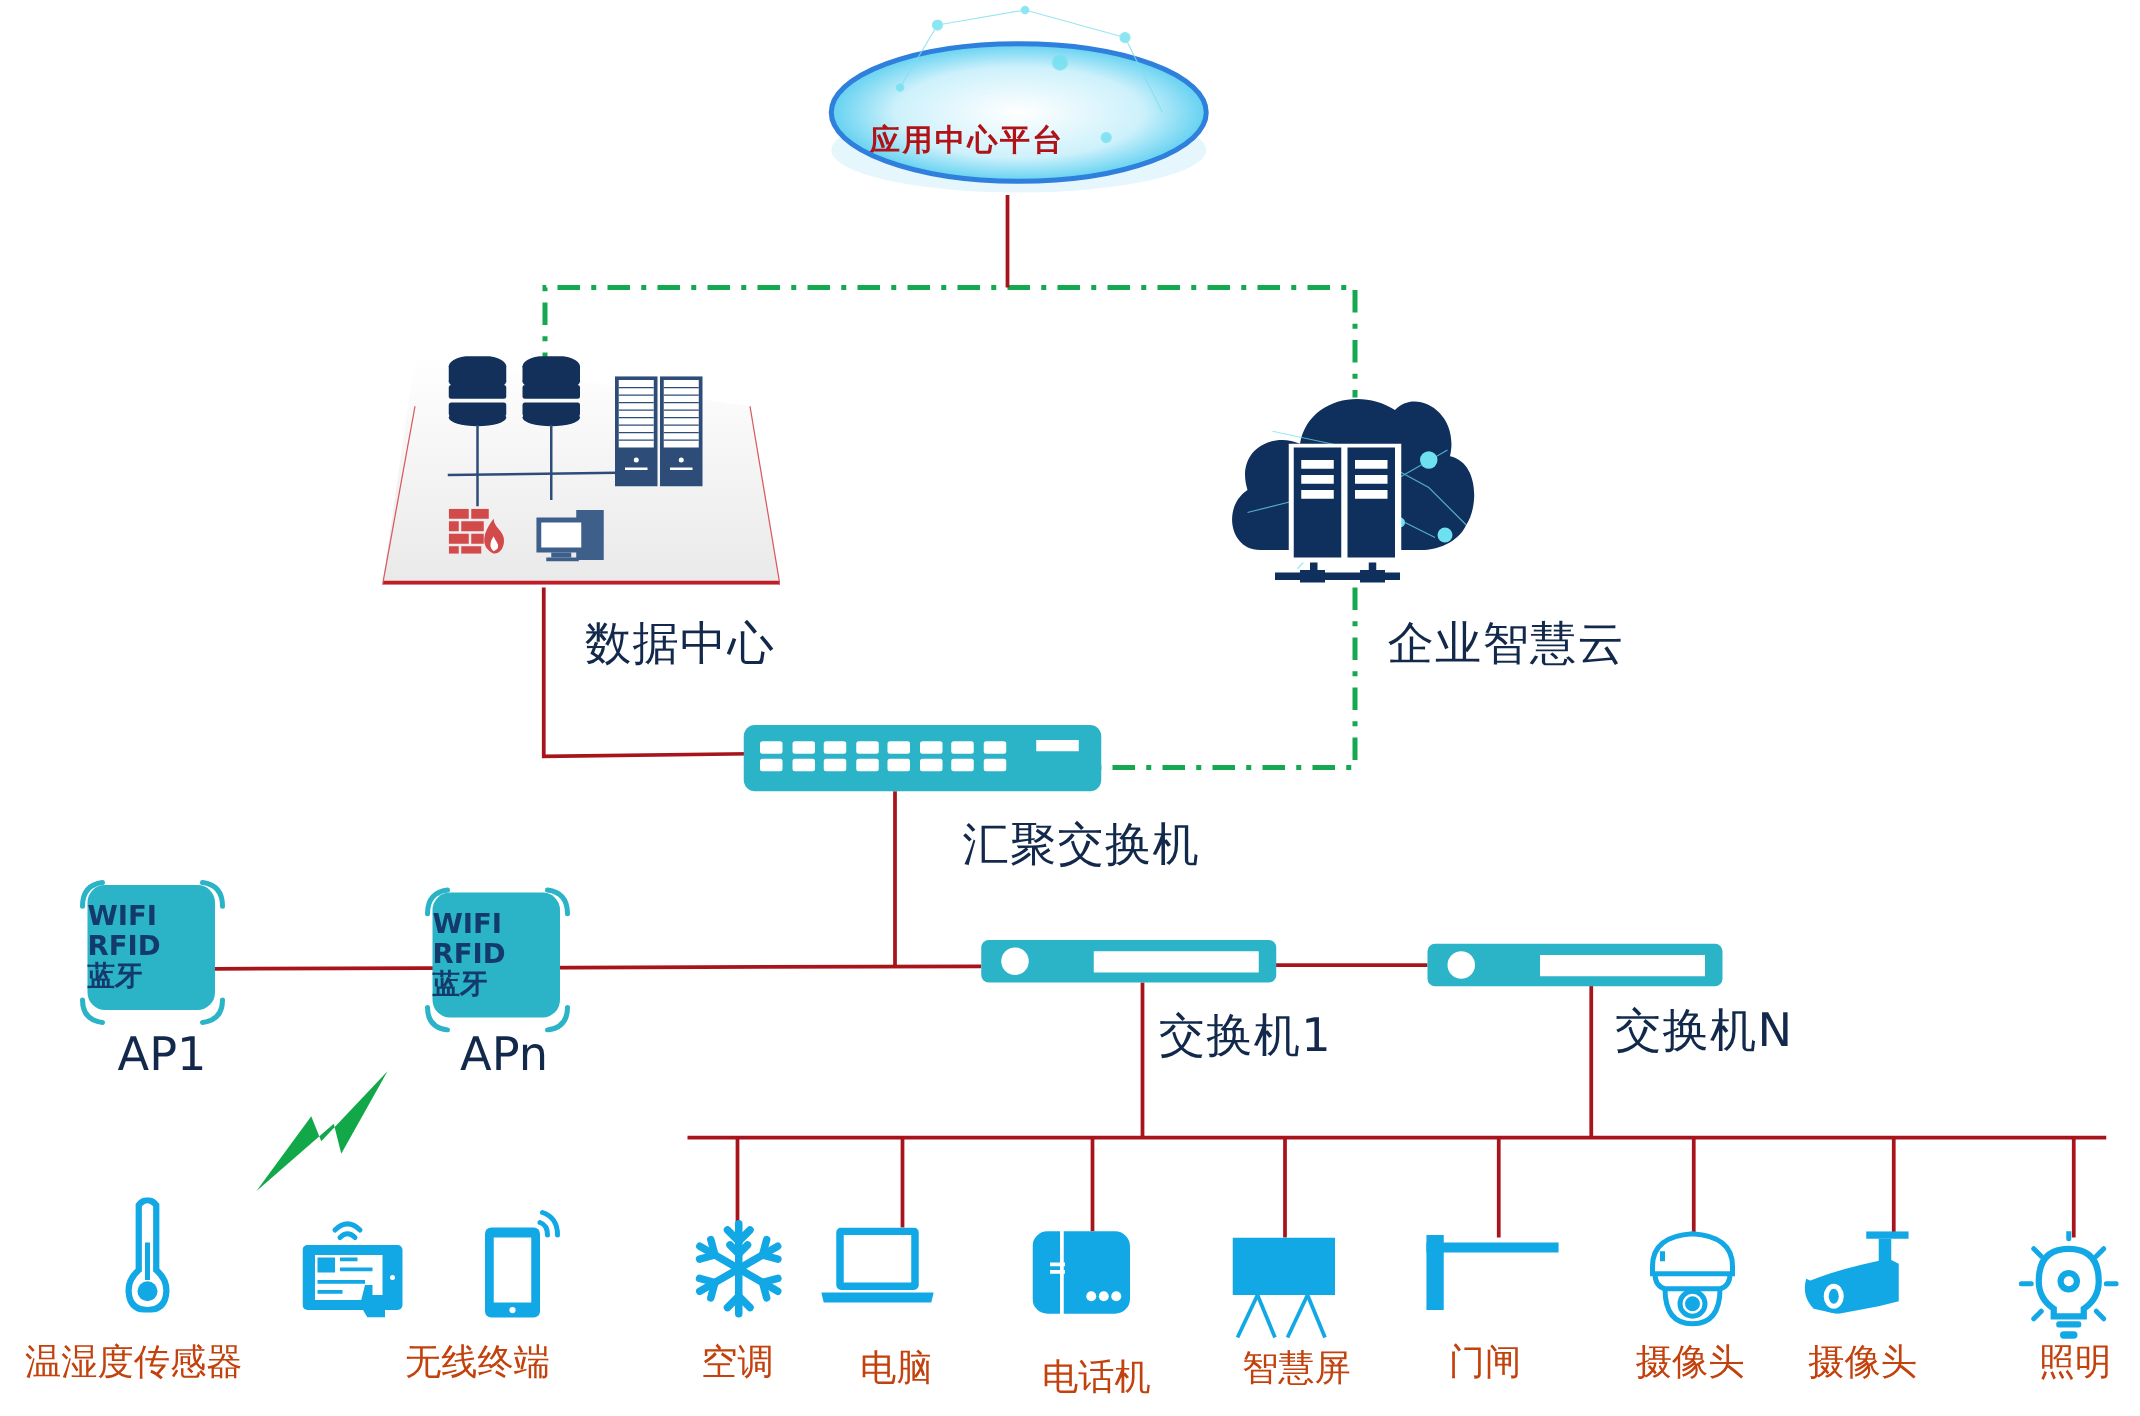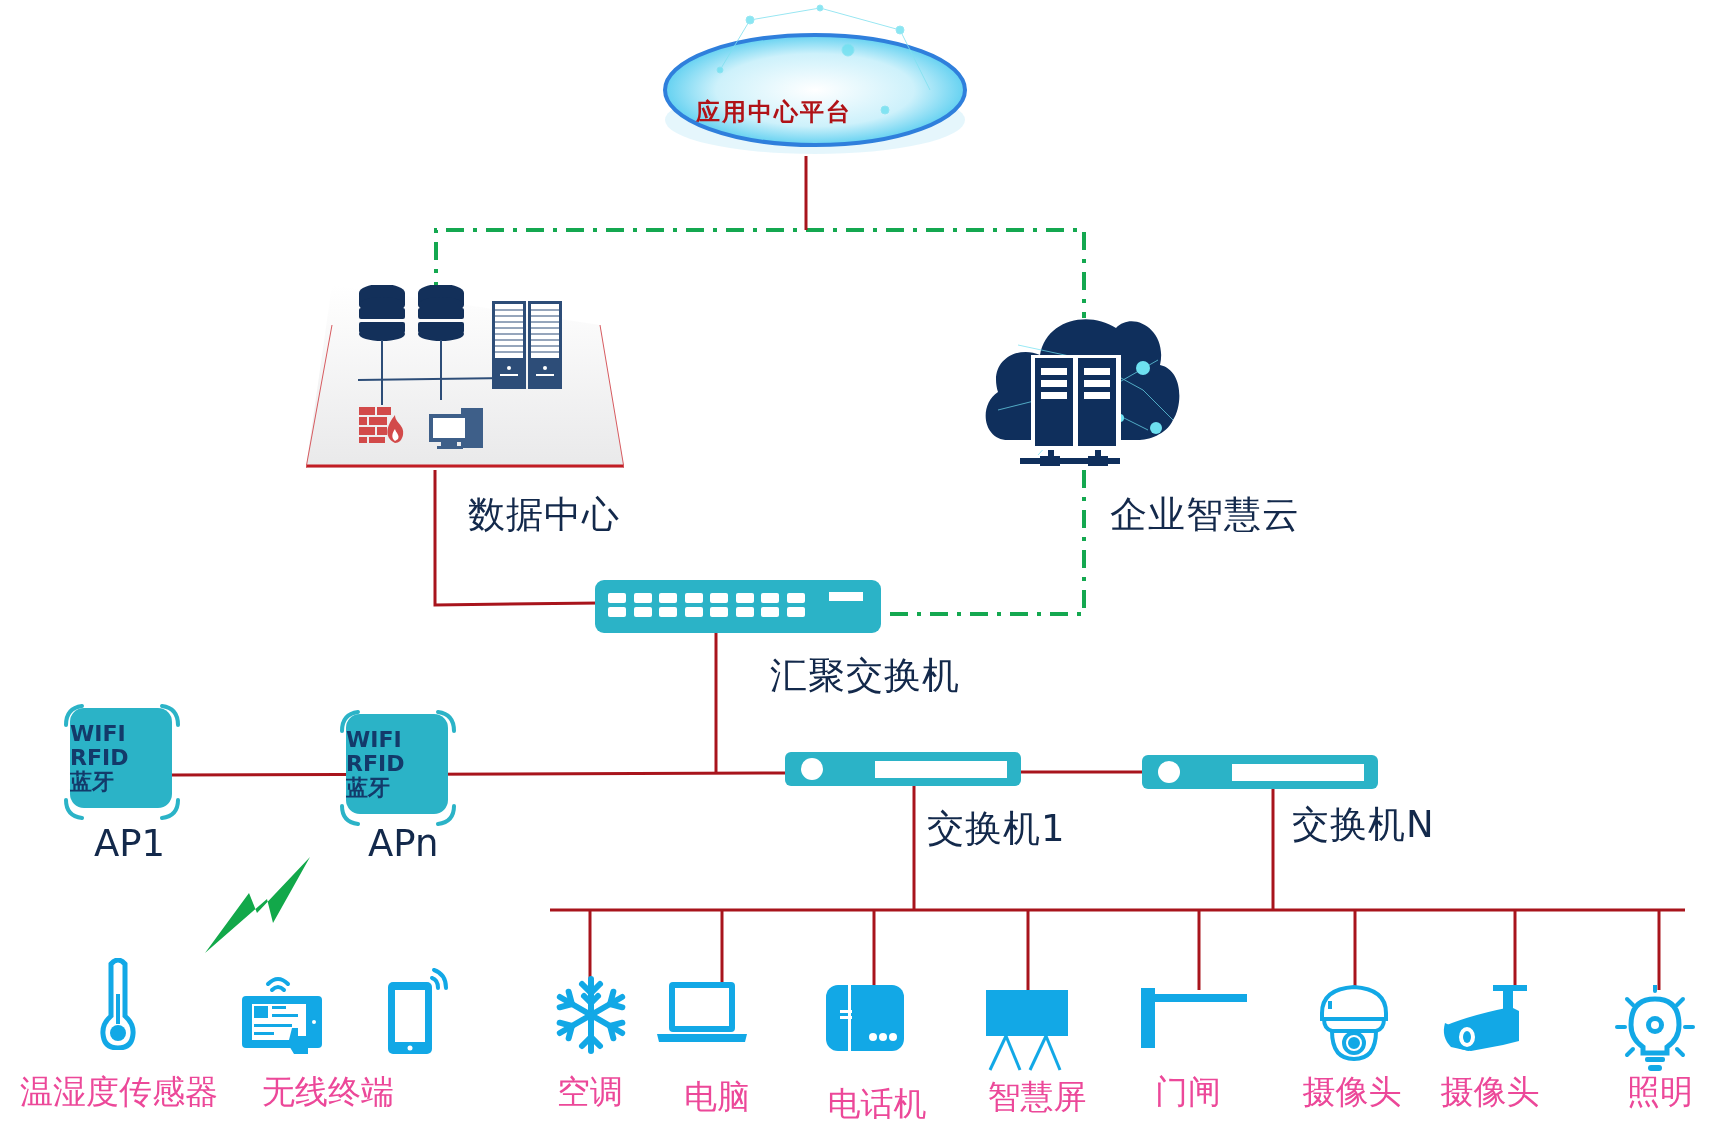--- a/index.html
+++ b/index.html
@@ -1,20 +1,20 @@
 <!DOCTYPE html>
 <html><head>
 <meta charset="utf-8">
 <style>
   html, body { margin: 0; padding: 0; background: #ffffff; }
   #canvas { position: relative; width: 1712px; height: 1133px; overflow: hidden; background: #fff;
     font-family: "DejaVu Sans", "Liberation Sans", sans-serif; color: #0f2a52; }
   .abs { position: absolute; }
   .label { position: absolute; font-size: 37px; color: #13294b; white-space: nowrap; letter-spacing: 1px; }
-  .dev-label { position: absolute; font-size: 33px; color: #ec4899; white-space: nowrap; text-align: center; width: 200px; }
+  .dev-label { position: absolute; font-size: 29px; color: #c2410c; white-space: nowrap; text-align: center; width: 200px; }
   svg.lines { position: absolute; left: 0; top: 0; }
   .platform-title { position: absolute; left: 696px; top: 56px; font-size: 24px; font-weight: bold; color: #b01217; letter-spacing: 2px; margin-top: 40px; }
   .ap-box { position: absolute; width: 102px; height: 100px; background: #2bb3c7; border-radius: 14px;
     display: flex; flex-direction: column; justify-content: center; color: #133a6a; font-weight: bold; font-size: 22px; line-height: 24px; }
   .switch-sm { position: absolute; height: 34px; background: #2bb3c7; border-radius: 6px; }
   .switch-sm .led { position: absolute; left: 16px; top: 6px; width: 22px; height: 22px; background: #fff; border-radius: 50%; }
   .switch-sm .slot { position: absolute; right: 14px; top: 9px; width: 130px; height: 17px; background: #fff; }
   .agg-switch { position: absolute; left: 595px; top: 580px; width: 286px; height: 53px; background: #2bb3c7; border-radius: 9px; }
   .port { position: absolute; width: 18px; height: 10px; background: #fff; border-radius: 2px; }
 </style>
@@ -295,21 +295,21 @@
   <svg class="abs" style="left:388px;top:962px" width="66" height="94">
     <g fill="none" stroke="#12a8e6" stroke-width="4" stroke-linecap="round">
         <path d="M46 8 Q58 12 58 26"></path>
         <path d="M44 16 Q50 18 50 26"></path>
       </g>
     <rect x="0" y="20" width="44" height="72" rx="5" fill="#12a8e6"></rect>
       <rect x="7" y="28" width="30" height="52" fill="#fff"></rect>
       <circle cx="22" cy="86" r="2.5" fill="#fff"></circle>
   </svg>
   <div class="dev-label" style="left:20px;top:1070px;width:200px;text-align:left">温湿度传感器</div>
-  <div class="dev-label" style="left:228px;top:1070px;width:200px;text-align:center">无线终端</div>
+  <div class="dev-label" style="left:240px;top:1070px;width:200px;text-align:right">无线终端</div>
 
   <svg class="abs" style="left:552px;top:975px" width="78" height="80">
     <g stroke="#12a8e6" stroke-width="6" stroke-linecap="round" fill="none" transform="translate(39,40)">
       <g id="arm">
           <line x1="0" y1="0" x2="0" y2="-36"></line>
           <line x1="0" y1="-22" x2="-9" y2="-31"></line>
           <line x1="0" y1="-22" x2="9" y2="-31"></line>
           <line x1="0" y1="-12" x2="-7" y2="-19"></line>
           <line x1="0" y1="-12" x2="7" y2="-19"></line>
         </g>

